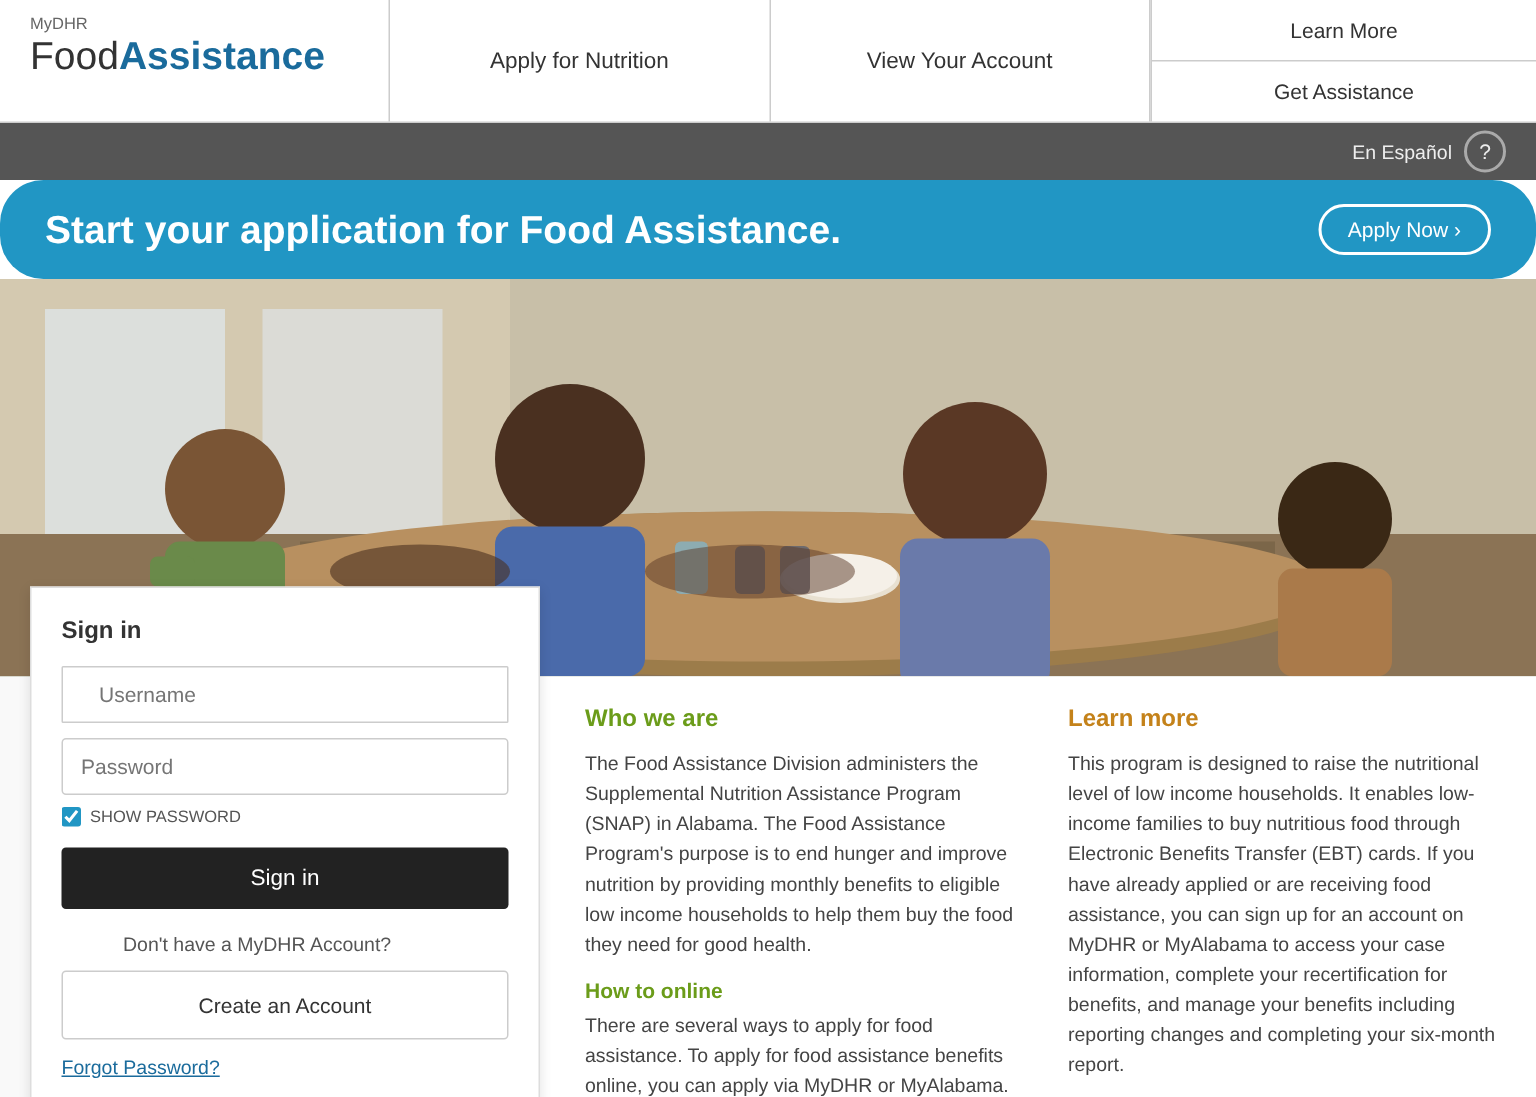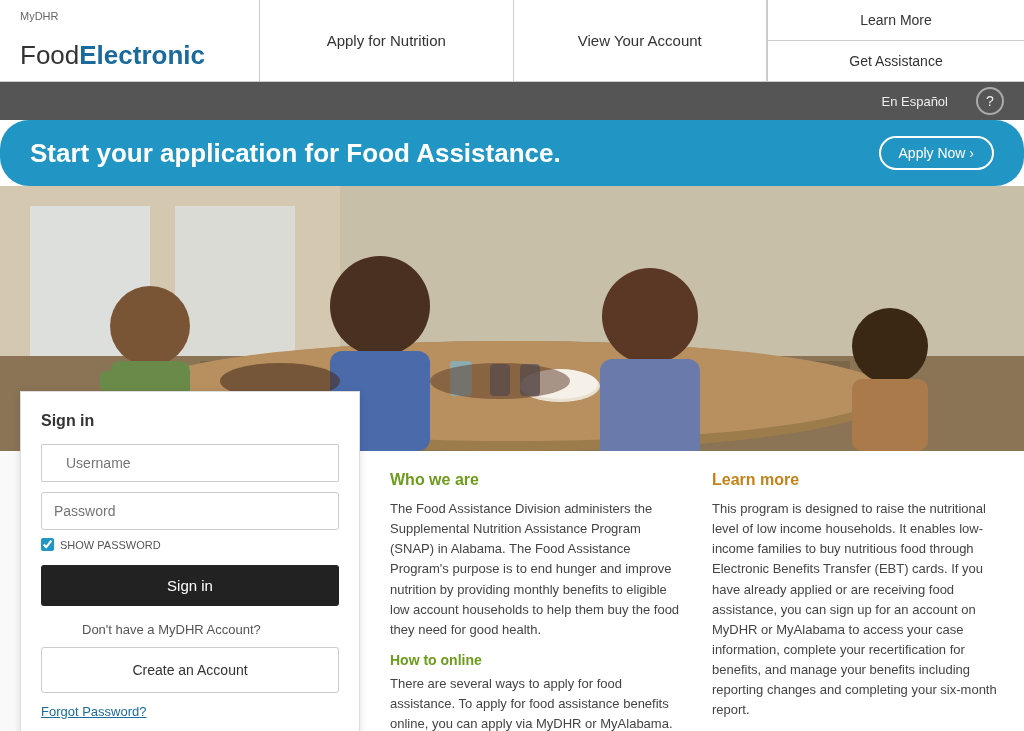--- a/index.html
+++ b/index.html
@@ -7,37 +7,37 @@
 
     
     ::-webkit-scrollbar { width: 6px; }
     ::-webkit-scrollbar-track { background: #f1f1f1; }
     ::-webkit-scrollbar-thumb { background: #aaa; border-radius: 3px; }
   </style>
 </head>
 <body>
 
 <header style="display:flex; align-items:stretch; background:#fff; border-bottom:1px solid #ccc; height:82px;">
-  <div style="width:260px; padding:10px 20px; border-right:1px solid #ccc; display:flex; flex-direction:column; justify-content:space-between;">
+  <div style="width:260px; padding:10px 20px; border-right:1px solid #ccc; display:flex; flex-direction:column; justify-content:flex-start;">
     <div style="font-size:11px; color:#666;">MyDHR</div>
     <div style="font-size:26px; color:#333;">
-      <span style="font-weight:normal;">Food</span><span style="font-weight:bold; color:#1a6b9c;">Electronic</span>
+      <span style="font-weight:normal;">Food</span><span style="font-weight:bold; color:#1a6b9c;">Assistance</span>
     </div>
   </div>
   <div style="flex:1; display:flex; border-right:1px solid #ccc;">
     <a style="flex:1; display:flex; align-items:center; justify-content:center; font-size:15px; color:#333; text-decoration:none; cursor:pointer; border-right:1px solid #ccc;">Apply for Nutrition</a>
     <a style="flex:1; display:flex; align-items:center; justify-content:center; font-size:15px; color:#333; text-decoration:none; cursor:pointer;">View Your Account</a>
   </div>
   <div style="width:257px; display:flex; flex-direction:column; border-left:1px solid #ccc;">
     <a style="flex:1; display:flex; align-items:center; justify-content:center; font-size:14px; color:#333; text-decoration:none; cursor:pointer; border-bottom:1px solid #ccc;">Learn More</a>
     <a style="flex:1; display:flex; align-items:center; justify-content:center; font-size:14px; color:#333; text-decoration:none; cursor:pointer;">Get Assistance</a>
   </div>
 </header>
 
-<div style="background:#555; height:38px; display:flex; align-items:center; justify-content:flex-end; padding:0 20px; gap:28px;">
+<div style="background:#555; height:38px; display:flex; align-items:center; justify-content:flex-end; padding:0 20px; gap:8px;">
   <span style="color:#eee; font-size:13px; cursor:pointer;">En Español</span>
   <div style="width:28px; height:28px; border-radius:50%; border:2px solid #aaa; display:flex; align-items:center; justify-content:center; color:#eee; font-size:14px; cursor:pointer;">
     <span>?</span>
   </div>
 </div>
 
 <div style="background:#2196c4; padding:16px 30px; display:flex; align-items:center; gap:20px;border-radius:29px;">
   <span style="color:#fff; font-size:26px; font-weight:bold; flex:1;">Start your application for Food Assistance.</span>
   <button style="background:transparent; border:2px solid #fff; color:#fff; padding:7px 18px; border-radius:20px; font-size:14px; cursor:pointer; white-space:nowrap;">Apply Now ›</button>
 </div>
@@ -99,21 +99,21 @@
     <button style="width:100%; padding:12px; background:#222; color:#fff; border:none; border-radius:3px; font-size:15px; cursor:pointer; margin-bottom:16px;">Sign in</button>
     <p style="font-size:13px; color:#555; margin-bottom:10px;margin-left:41px;">Don't have a MyDHR Account?</p>
     <button style="width:100%; padding:14px; background:#fff; color:#333; border:1px solid #ccc; border-radius:3px; font-size:14px; cursor:pointer; margin-bottom:10px;">Create an Account</button>
     <a style="font-size:13px; color:#1a6b9c; cursor:pointer; text-decoration:underline;">Forgot Password?</a>
   </div>
 
   <div style="flex:1; display:flex; padding:20px 20px 20px 30px; gap:30px; background:#fff; margin-left:0;">
 
     <div style="flex:1;">
       <h4 style="color:#6b9c1a; font-size:16px; font-weight:bold; margin-bottom:10px;">Who we are</h4>
-      <p style="font-size:13px; color:#444; line-height:1.55; margin-bottom:12px;">The Food Assistance Division administers the Supplemental Nutrition Assistance Program (SNAP) in Alabama. The Food Assistance Program's purpose is to end hunger and improve nutrition by providing monthly benefits to eligible low account households to help them buy the food they need for good health.</p>
+      <p style="font-size:13px; color:#444; line-height:1.55; margin-bottom:12px;">The Food Assistance Division administers the Supplemental Nutrition Assistance Program (SNAP) in Alabama. The Food Assistance Program's purpose is to end hunger and improve nutrition by providing monthly benefits to eligible low income households to help them buy the food they need for good health.</p>
       <h4 style="color:#6b9c1a; font-size:14px; font-weight:bold; margin-bottom:6px;">How to online</h4>
       <p style="font-size:13px; color:#444; line-height:1.55;">There are several ways to apply for food assistance. To apply for food assistance benefits online, you can apply via MyDHR or MyAlabama. Before you can complete the application online, you must first</p>
     </div>
 
     <div style="flex:1;">
       <h4 style="color:#c4821a; font-size:16px; font-weight:bold; margin-bottom:10px;">Learn more</h4>
       <p style="font-size:13px; color:#444; line-height:1.55;">This program is designed to raise the nutritional level of low income households. It enables low-income families to buy nutritious food through Electronic Benefits Transfer (EBT) cards. If you have already applied or are receiving food assistance, you can sign up for an account on MyDHR or MyAlabama to access your case information, complete your recertification for benefits, and manage your benefits including reporting changes and completing your six-month report.</p>
     </div>
 
   </div>

